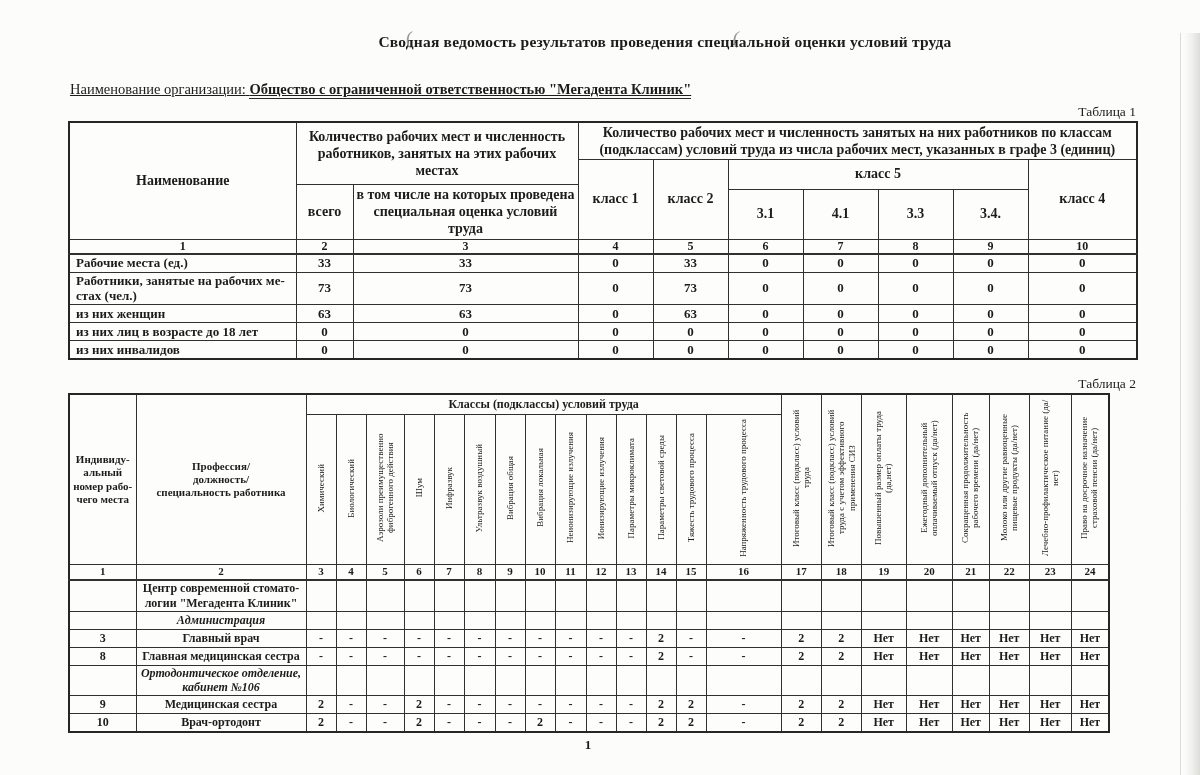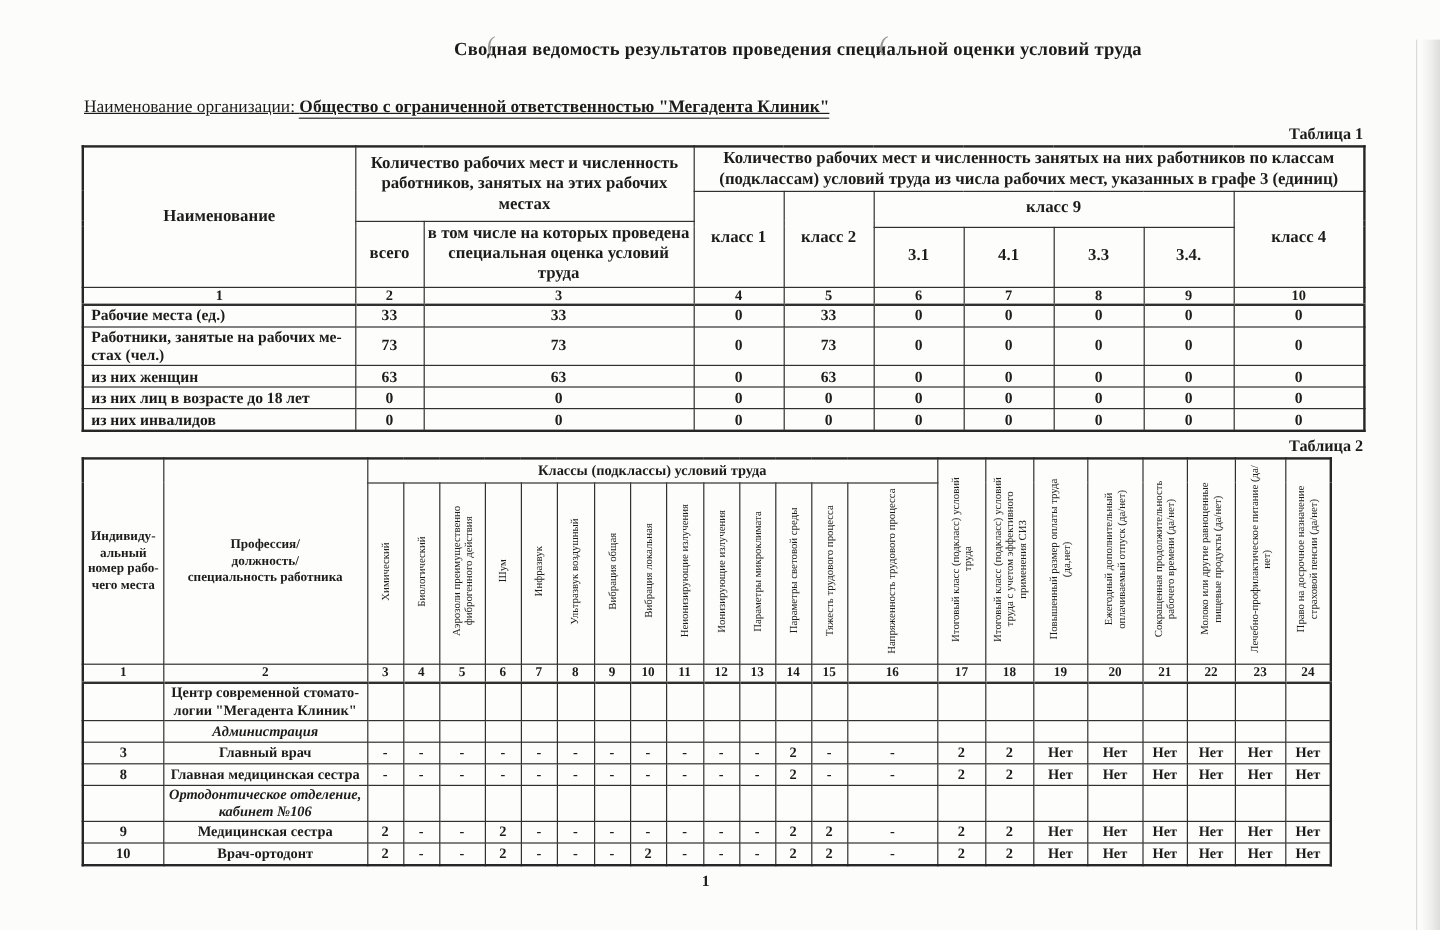--- a/index.html
+++ b/index.html
@@ -14,22 +14,22 @@
   .mark2{left:733px;top:-6px;transform:rotate(10deg);}
   .edge-r{position:absolute;top:0;right:0;width:16px;height:100%;pointer-events:none;
     background:linear-gradient(to right,rgba(120,120,115,0),rgba(115,115,110,0.10) 55%,rgba(95,95,90,0.20));}
   .paper-line{position:absolute;left:1180px;top:0;width:1px;height:100%;background:rgba(140,140,135,0.30);pointer-events:none;}
 
   .doc-title{margin:33px 0 0 130px;width:1070px;text-align:center;
     font-size:15.5px;font-weight:700;letter-spacing:.2px;}
   .org-line{margin:30px 0 0 70px;font-size:14.5px;text-decoration:underline;}
   .org-name{font-weight:600;border-bottom:1.5px solid #2a2a2a;padding-bottom:1px;}
 
-  .tcaption{width:1068px;margin:6px 0 1px 68px;text-align:right;font-size:13.5px;font-weight:700;}
-  .tcaption2{margin-top:4px;}
+  .tcaption{width:1068px;margin:6px 0 1px 68px;text-align:right;font-size:13.5px;font-weight:400;}
+  .tcaption2{margin-top:16px;}
 
   table{border-collapse:collapse;table-layout:fixed;margin-left:68px;border:2px solid #262626;background:#fdfdfc;}
   th,td{border:1px solid #303030;padding:0 2px;text-align:center;vertical-align:middle;
     font-weight:600;line-height:1.22;overflow:hidden;}
 
   
   .t1{width:1068px;}
   .t1 th{font-size:14px;}
   .t1 td{font-size:13px;height:17px;}
   .t1 td.lbl{text-align:left;padding-left:6px;}
@@ -84,21 +84,21 @@
     </colgroup>
     <thead>
       <tr style="height:37px">
         <th rowspan="4">Наименование</th>
         <th colspan="2" rowspan="2">Количество рабочих мест и численность работников, занятых на этих рабочих местах</th>
         <th colspan="7">Количество рабочих мест и численность занятых на них работников по классам (подклассам) условий труда из числа рабочих мест, указанных в графе 3 (единиц)</th>
       </tr>
       <tr style="height:25px">
         <th rowspan="3">класс 1</th>
         <th rowspan="3">класс 2</th>
-        <th colspan="4" rowspan="2">класс 9</th>
+        <th colspan="4" rowspan="2">класс 5</th>
         <th rowspan="3">класс 4</th>
       </tr>
       <tr style="height:5px">
         <th rowspan="2">всего</th>
         <th rowspan="2">в том числе на которых проведена специальная оценка условий труда</th>
       </tr>
       <tr style="height:50px">
         <th>3.1</th>
         <th>4.1</th>
         <th>3.3</th>

